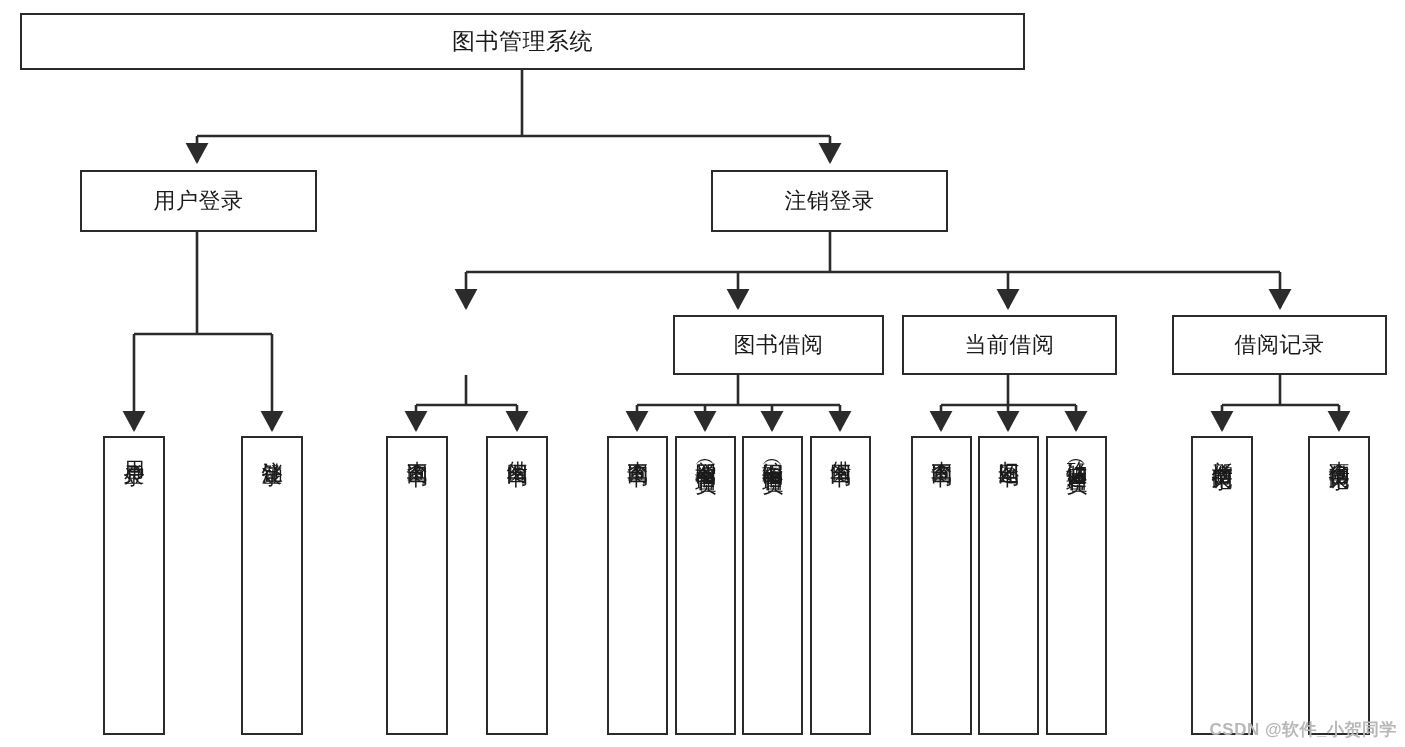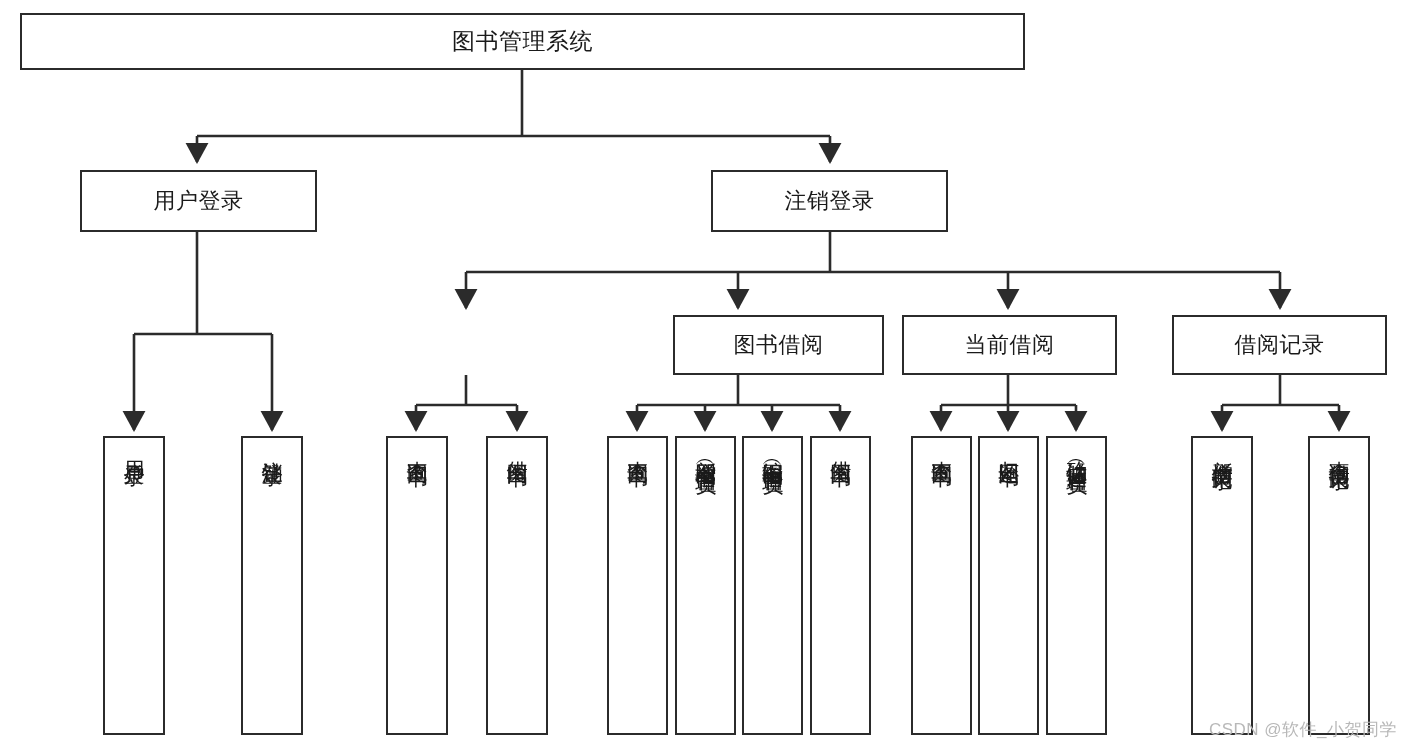--- a/index.html
+++ b/index.html
@@ -62,20 +62,21 @@
   .node.root .lbl { font-size: 23px; }
   .watermark {
     position: absolute;
     right: 8px;
     bottom: 6px;
     font-size: 17px;
     color: #b8b8b8;
     white-space: nowrap;
     z-index: 3;
     letter-spacing: 0.5px;
+    font-weight: bold;
   }
 </style>
 </head>
 <body>
 
 <div id="canvas">
 
   <svg id="edges" viewBox="0 0 1405 747">
     <defs>
       <marker id="arrow" viewBox="0 0 12 12" refX="10" refY="6" markerWidth="9" markerHeight="9" orient="auto-start-reverse">

